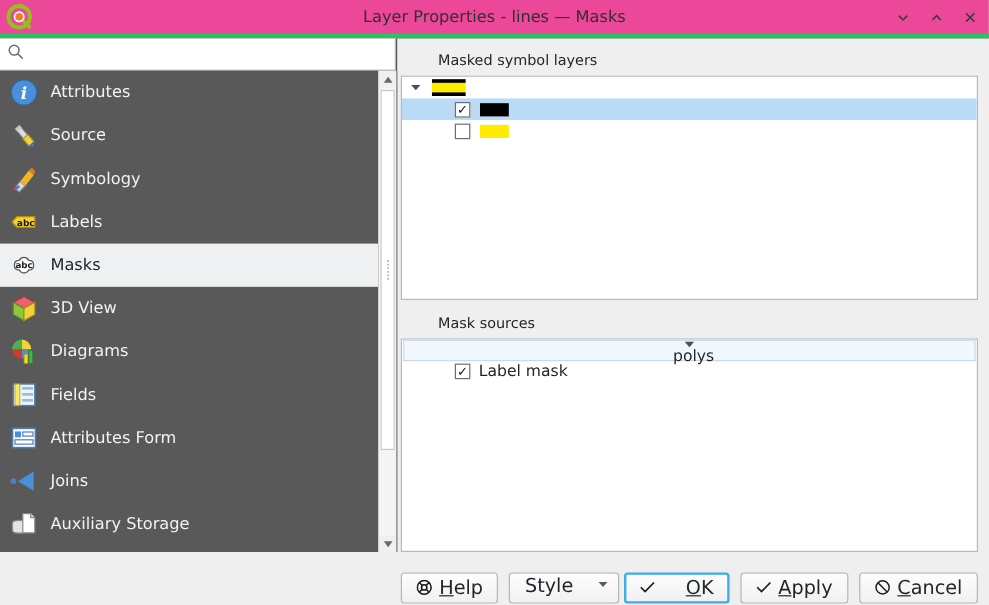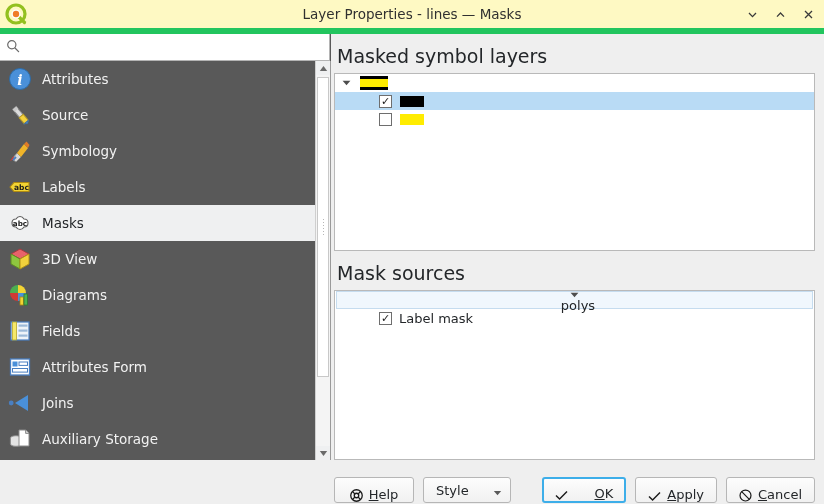--- a/index.html
+++ b/index.html
@@ -22,25 +22,25 @@
     height: 504px;
     background: #efefef;
     display: flex;
     flex-direction: column;
   }
 
   
   .titlebar {
     height: 28px;
     min-height: 28px;
-    background: #fef9c3;
+    background: #ec4899;
     display: flex;
     align-items: center;
     position: relative;
-    border-bottom: 6px solid #22c55e;
+    border-bottom: 4px solid #22c55e;
   }
   .title-logo {
     width: 28px;
     height: 28px;
     margin-left: 2px;
     display: flex;
     align-items: center;
     justify-content: center;
   }
   .title-text {
@@ -195,24 +195,25 @@
   .right-col {
     flex: 1;
     display: flex;
     flex-direction: column;
     background: #efefef;
     padding: 11px 9px 0 3px;
     box-sizing: border-box;
     min-width: 0;
   }
   .group-label {
-    font-size: 19px;
+    font-size: 12px;
     color: #232629;
     padding-left: 3px;
     margin-bottom: 6px;
+    margin-left: 28px;
   }
   .tree-box {
     background: #ffffff;
     border: 1px solid #b9b9b9;
     box-sizing: border-box;
     overflow: hidden;
   }
   #masked-tree { height: 192px; }
   #sources-tree { height: 183px; }
 
@@ -284,25 +285,25 @@
     padding: 0 9px 0 3px;
     box-sizing: border-box;
   }
   .btn {
     height: 26px;
     min-width: 80px;
     border: 1px solid #b6b6b6;
     border-radius: 3px;
     background: linear-gradient(#fdfdfd, #f1f1f1);
     display: inline-flex;
-    align-items: flex-end;
+    align-items: center;
     justify-content: center;
     gap: 6px;
     padding: 0 12px;
-    font-size: 13px;
+    font-size: 16px;
     color: #232629;
     box-sizing: border-box;
     margin-top: 15px;
   }
   .btn.default {
     border: 2px solid #3daee9;
     padding: 0 11px;
     gap: 26px;
   }
   .btn + .btn { margin-left: 9px; }

